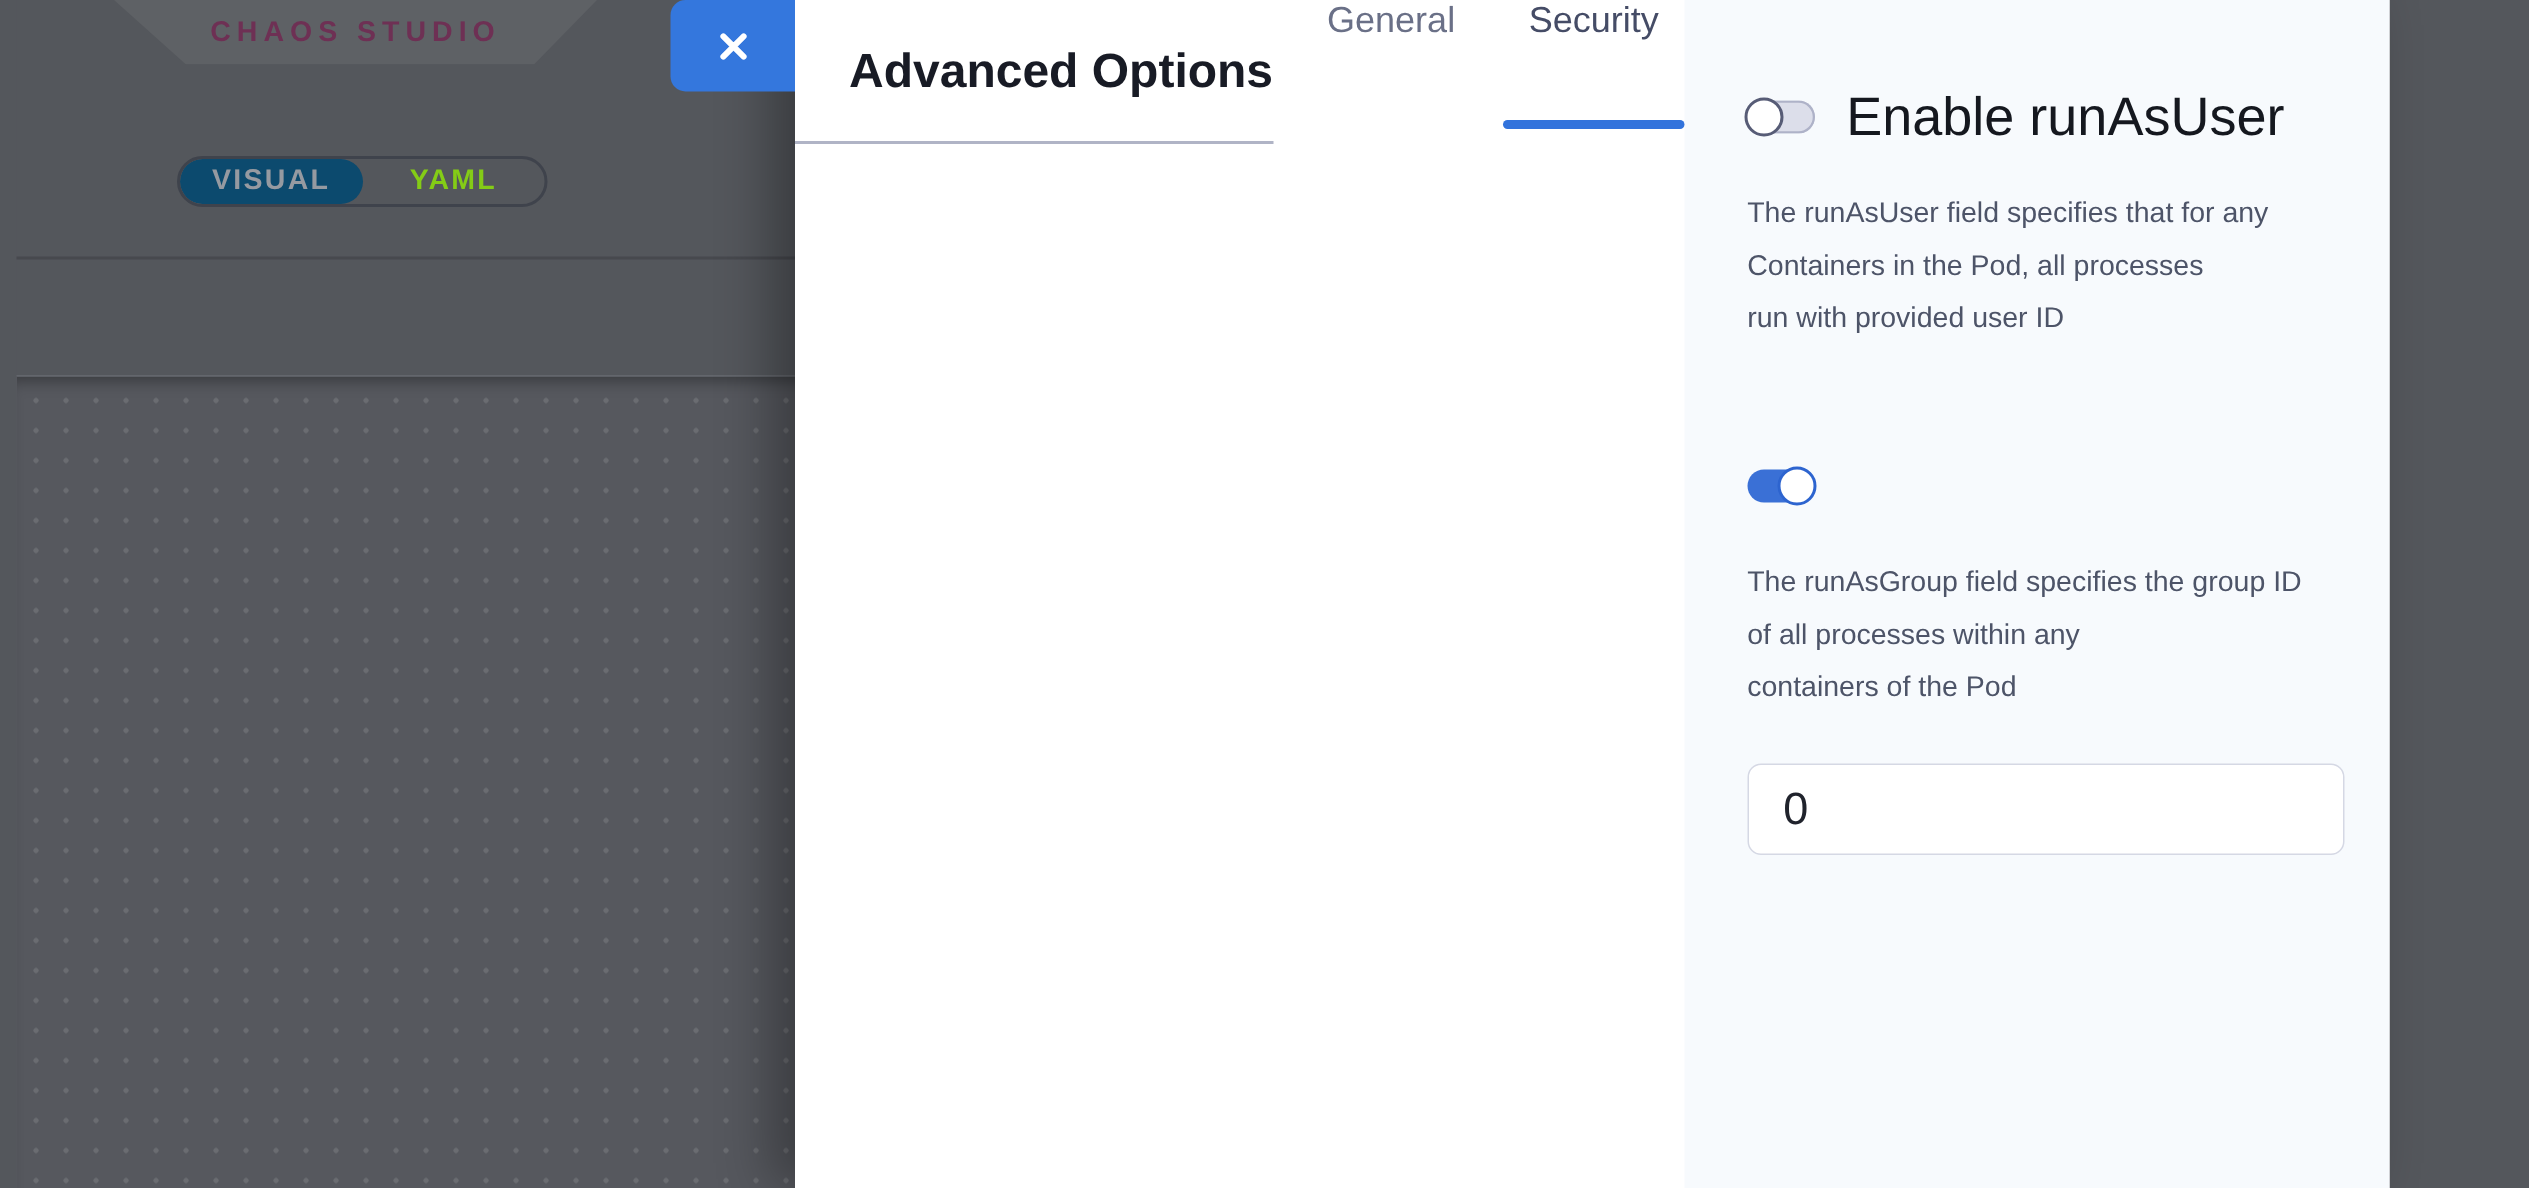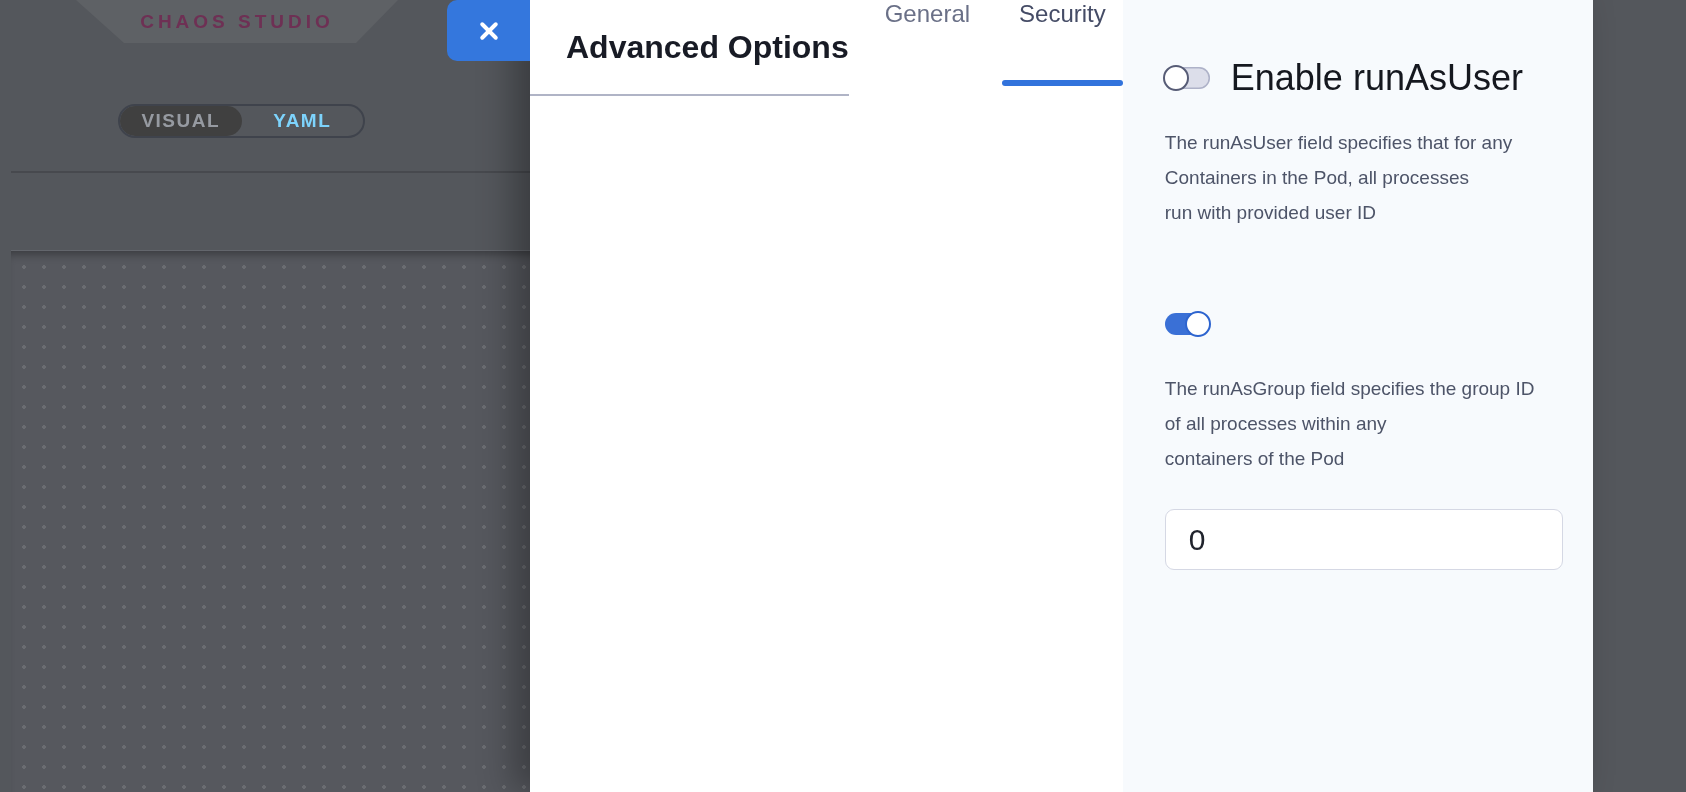--- a/index.html
+++ b/index.html
@@ -48,25 +48,25 @@
     display: flex;
     overflow: hidden;
   }
   .mode-seg {
     flex: 1;
     display: flex; align-items: center; justify-content: center;
     font-size: 19px; font-weight: bold; letter-spacing: 1.5px;
     cursor: pointer;
   }
   .mode-seg.selected {
-    background: #404040;
+    background: #0c4a6e;
     color: #969aa1;
     border-radius: 17px;
   }
-  .mode-seg.unselected { color: #7dd3fc; }
+  .mode-seg.unselected { color: #84cc16; }
   .backdrop-divider {
     position: absolute;
     left: 0; top: 171px;
     width: 100%; height: 2px;
     background: #47494e;
   }
   .canvas {
     position: absolute;
     left: 0; top: 250px;
     width: 100%; bottom: 0;

